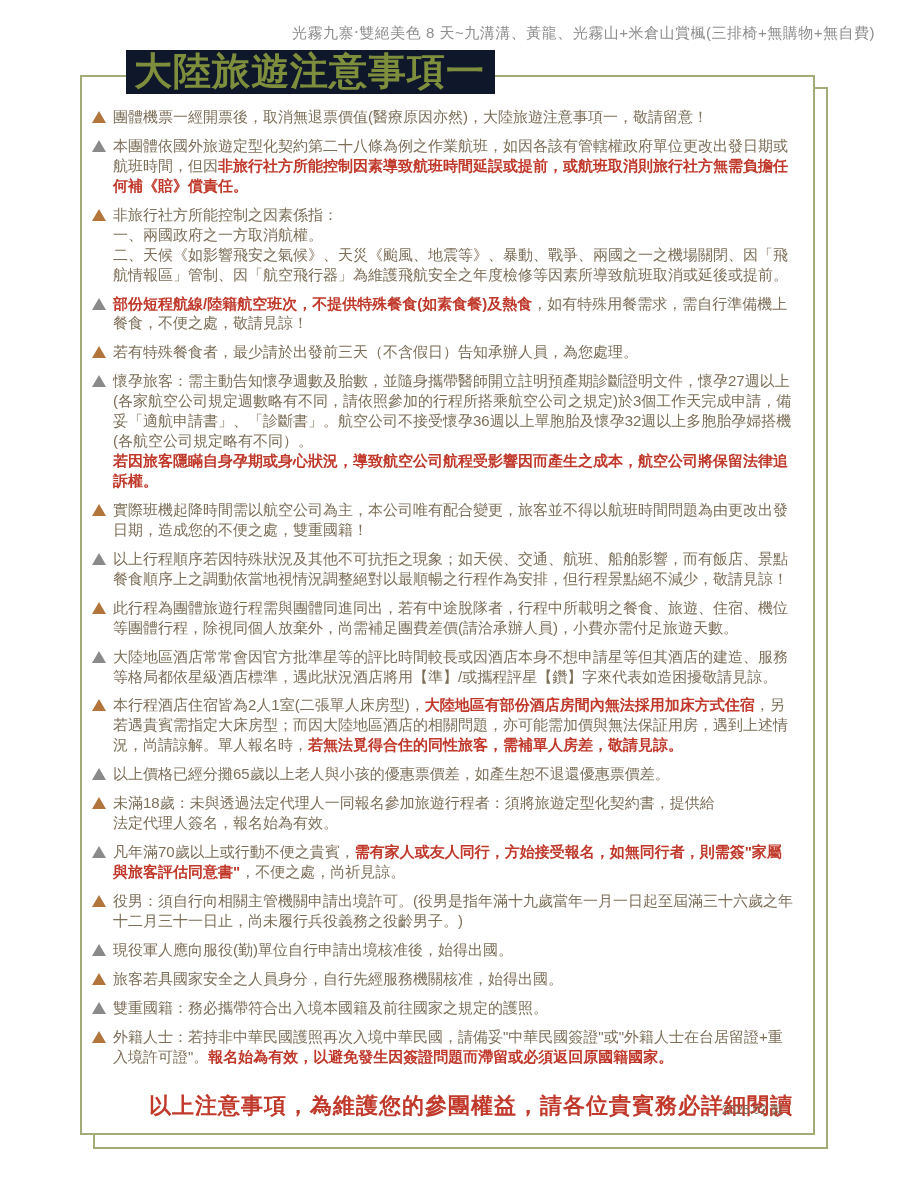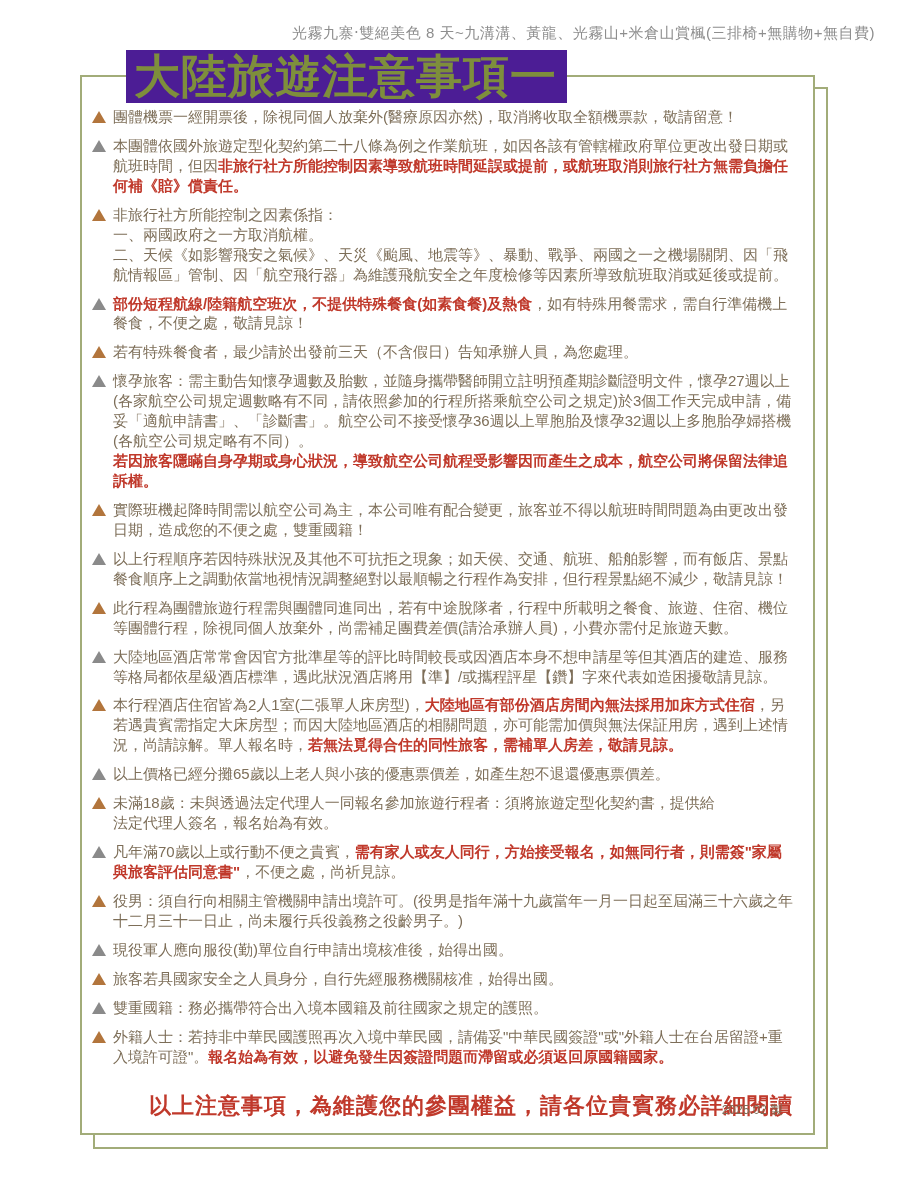--- a/index.html
+++ b/index.html
@@ -37,23 +37,23 @@
     position:relative;
     z-index:1;
     border:2px solid var(--c-border);
     background:#fff;
     padding:22px 20px 6px 8px;
   }
   .notice-title{
     position:absolute;
     top:-27px;
     left:44px;
-    background:#4c1d95;
+    background:#0f172a;
     padding:0 10px 0 8px;
-    font-size:46px;
+    font-size:38px;
     font-weight:bold;
     color:var(--c-olive);
     line-height:1.15;
     letter-spacing:1px;
     white-space:nowrap;
   }
   .notice-list{margin-top:8px;}
   .notice-item{
     display:flex;
     align-items:flex-start;
@@ -105,21 +105,21 @@
 <div class="trip-header">光霧九寨‧雙絕美色 8 天~九溝溝、黃龍、光霧山+米倉山賞楓(三排椅+無購物+無自費)</div>
 
 <div class="box-wrap">
   <div class="box-shadow"></div>
   <div class="box-main">
     <div class="notice-title">大陸旅遊注意事項一</div>
 
     <div class="notice-list">
   <div class="notice-item">
     <span class="tri tri-brown"></span>
-    <div class="notice-text"><span class="seg-normal">團體機票一經開票後，除視同個人放棄外(醫療原因亦然)，取消將收取全額機票款，敬請留意！</span></div>
+    <div class="notice-text"><span class="seg-normal">團體機票一經開票後，取消無退票價值(醫療原因亦然)，大陸旅遊注意事項一，敬請留意！</span></div>
   </div>
 
   <div class="notice-item">
     <span class="tri tri-gray"></span>
     <div class="notice-text"><span class="seg-normal">本團體依國外旅遊定型化契約第二十八條為例之作業航班，如因各該有管轄權政府單位更改出發日期或航班時間，但因</span><span class="seg-red">非旅行社方所能控制因素導致航班時間延誤或提前，或航班取消則旅行社方無需負擔任何補《賠》償責任。</span></div>
   </div>
 
   <div class="notice-item">
     <span class="tri tri-brown"></span>
     <div class="notice-text"><span class="seg-normal">非旅行社方所能控制之因素係指：

